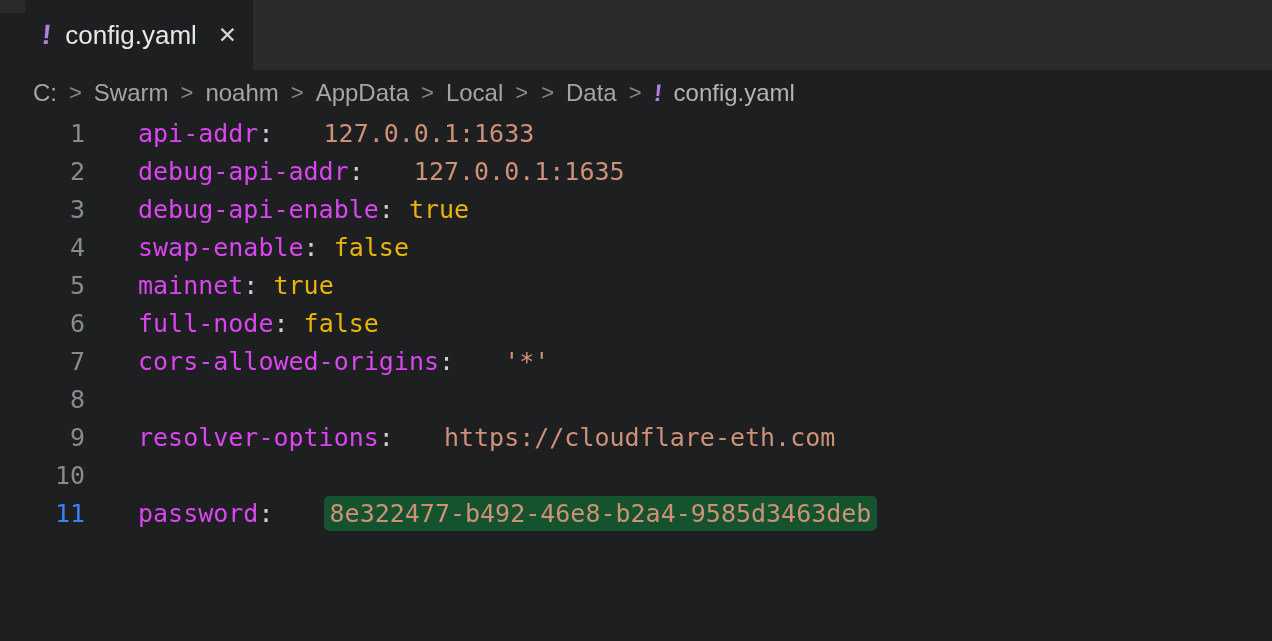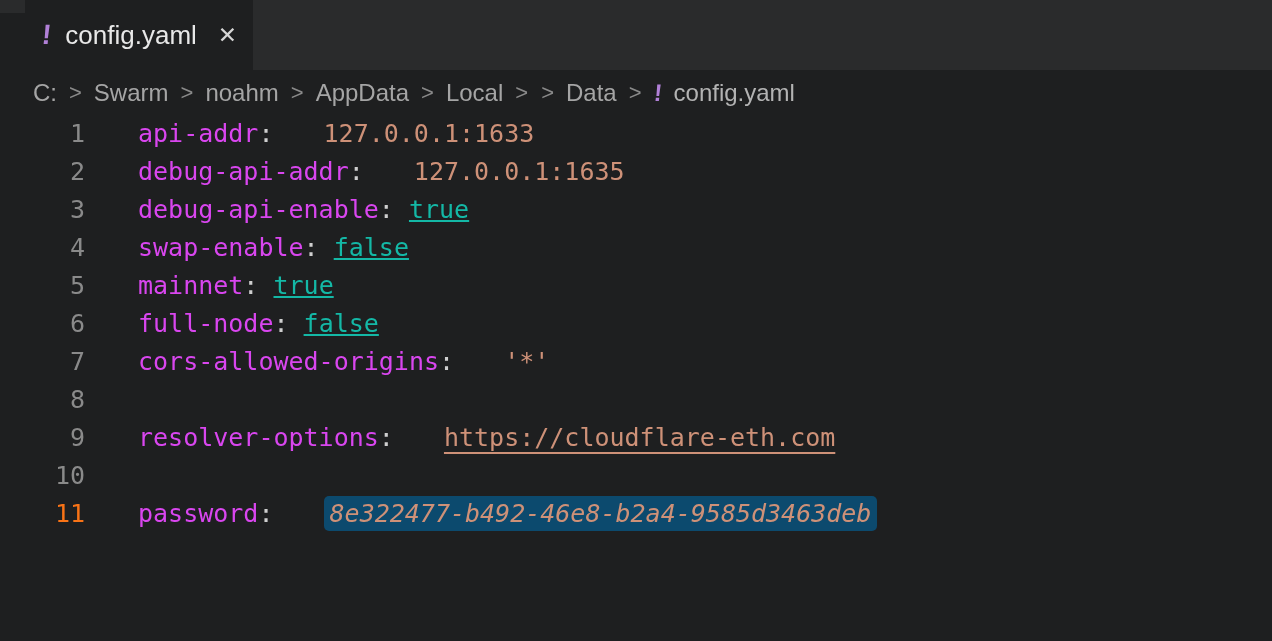--- a/index.html
+++ b/index.html
@@ -76,45 +76,43 @@
     font-size:25px;
     line-height:38px;
   }
   .line { display:flex; height:38px; }
   .ln {
     width:85px;
     flex:none;
     text-align:right;
     color:#8a8a8a;
   }
-  .ln.active { color:#f97316; }
+  .ln.active { color:#3b82f6; }
   .src { margin-left:53px; white-space:pre; }
 
   .tok-key  { color:#d946ef; }
-  .tok-bool { color:#14b8a6;text-decoration:underline; }
+  .tok-bool { color:#eab308; }
   .tok-str  { color:#ce9178;margin-left:35px; }
   .tok-pun  { color:#cfcfcf; }
 
   .link {
-    text-decoration:underline;
     text-decoration-thickness:2px;
     text-underline-offset:6px;
   }
   .squiggle {
     text-decoration:underline;
     text-decoration-style:wavy;
     text-decoration-color:#4584d8;
     text-decoration-thickness:2px;
     text-underline-offset:5px;
   }
   .hl {
-    background:#0c4a6e;
+    background:#14532d;
     border-radius:5px;
     padding:3px 6px;
-    font-style:italic;
   }
 </style>
 </head>
 <body>
 
 <div class="tabbar">
   <div class="corner-patch"></div>
   <div class="tab">
     <span class="tab-icon">!</span>
     <span class="tab-label">config.yaml</span>

